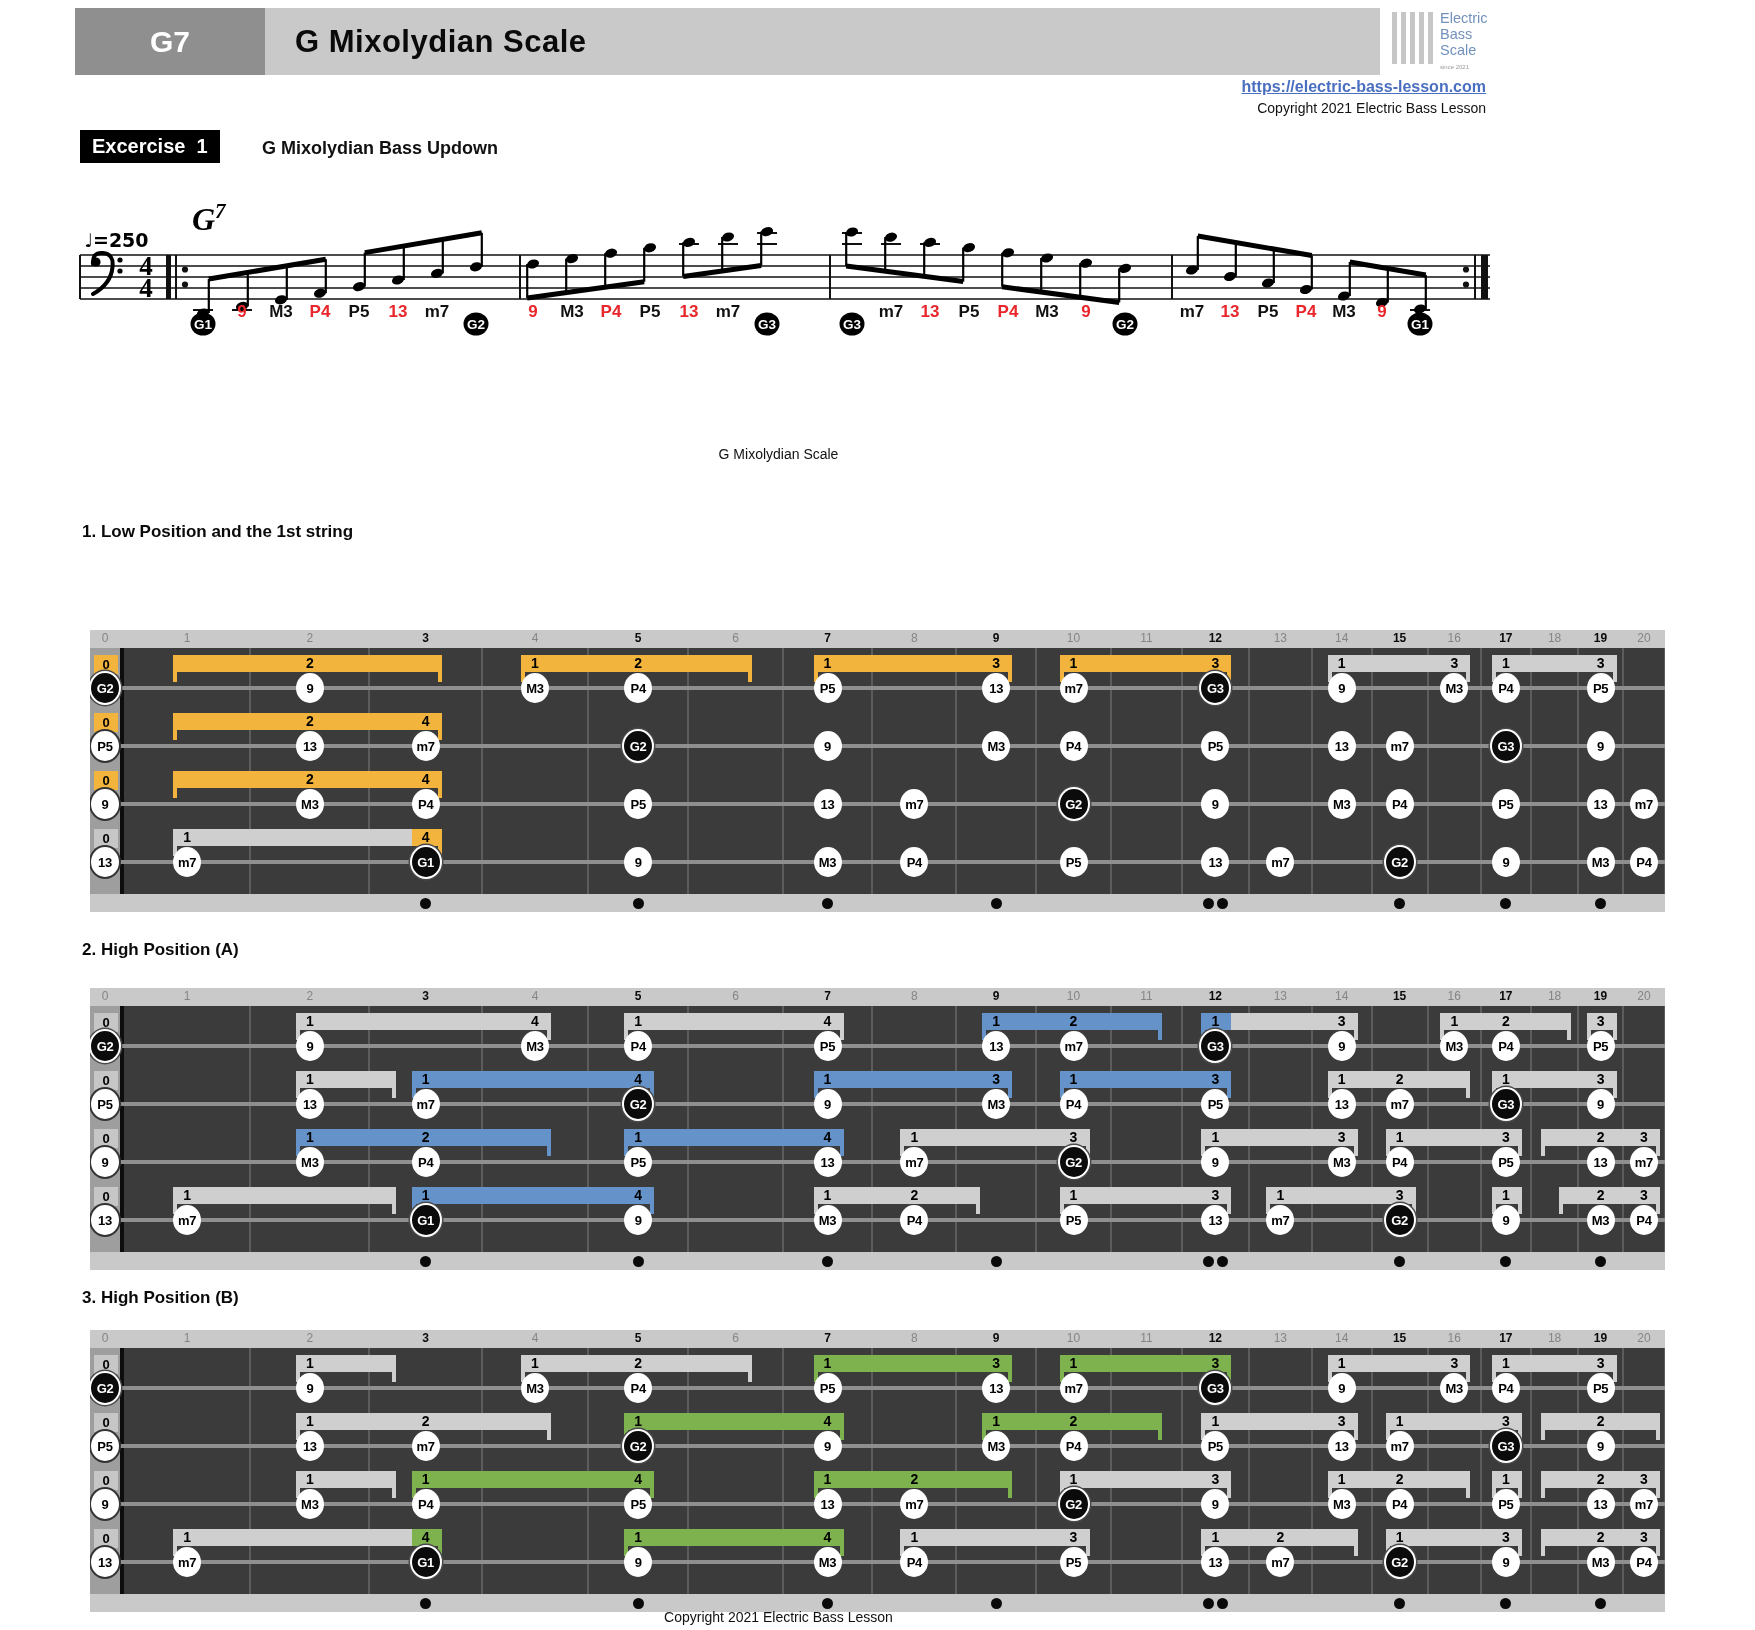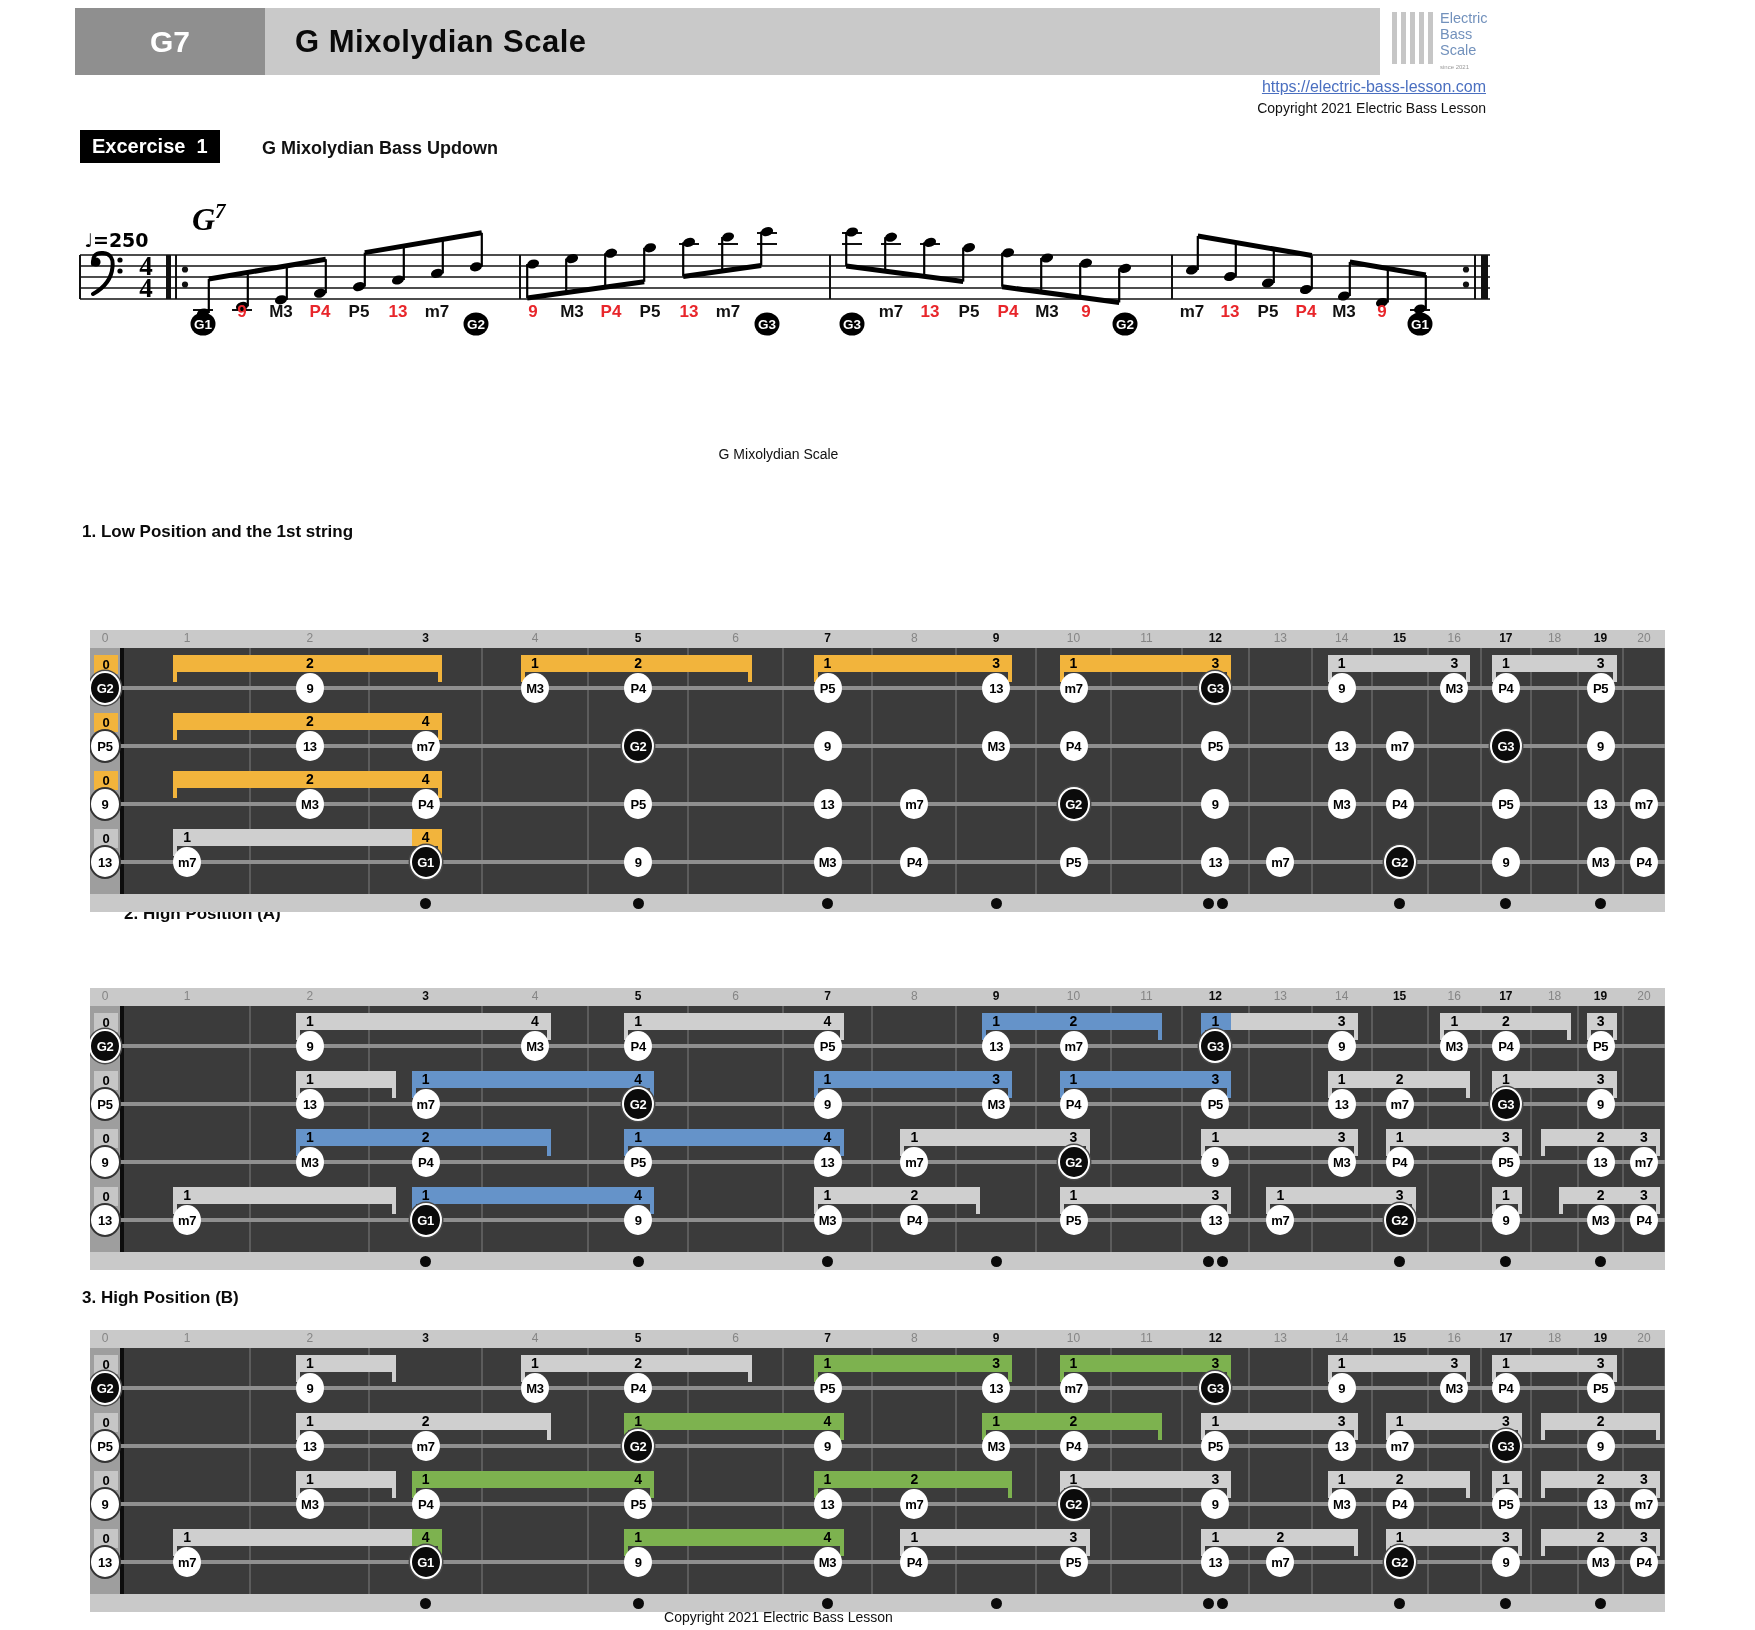--- a/index.html
+++ b/index.html
@@ -10,32 +10,32 @@
   .hdr-left{width:215px;height:100%;box-sizing:border-box;padding:6px 0 6px 14px;display:flex;flex-direction:column;justify-content:space-between;}
   .hdr-left div{font-size:14.5px;font-weight:bold;color:#111;}
   .hdr-chord{width:190px;height:100%;background:#8f8f8f;color:#fff;font-size:30px;font-weight:bold;display:flex;align-items:center;justify-content:center;}
   .hdr-title{flex:1;display:flex;align-items:center;padding-left:30px;font-size:31px;font-weight:bold;color:#0a0a0a;letter-spacing:.5px;}
   
   .logo{position:absolute;left:1392px;top:10px;width:110px;height:62px;display:flex;}
   .logo-bars{display:flex;gap:4px;align-items:flex-start;padding-top:2px;}
   .logo-bars span{display:block;width:5px;height:52px;background:#c6c6c6;}
   .logo-text{margin-left:7px;color:#7291bc;font-size:14.5px;line-height:16px;}
   .logo-since{font-size:6px;color:#999;margin-top:1px;}
-  .site-link{position:absolute;top:78px;right:269px;font-size:16px;color:#4a6fc0;text-decoration:underline;}
+  .site-link{position:absolute;top:78px;right:269px;font-size:16px;color:#4a6fc0;text-decoration:underline;font-weight:bold;}
   .hdr-copy{position:absolute;top:100px;right:269px;font-size:14px;color:#111;}
   
   .ex-badge{position:absolute;left:80px;top:130px;height:33px;padding:0 12px;background:#000;color:#fff;font-size:20px;font-weight:bold;display:flex;align-items:center;white-space:pre;}
   .ex-sub{position:absolute;left:262px;top:138px;font-size:18px;color:#111;font-weight:bold;font-family:"Liberation Sans",sans-serif;}
   
   #notation{position:absolute;left:0;top:190px;width:1755px;height:175px;}
   
   .map-sub{position:absolute;left:75px;top:446px;width:1407px;text-align:center;font-size:14px;color:#111;}
   .map-banner{position:absolute;left:75px;top:467px;width:1407px;height:44px;background:#636363;color:#fff;font-size:26px;display:flex;align-items:center;justify-content:center;letter-spacing:.5px;}
   .diag-title{position:absolute;left:82px;font-size:17px;font-weight:bold;color:#0a0a0a;}
-  .t1{top:522px;} .t2{top:904px;margin-left:42px;} .t3{top:1288px;}
+  .t1{top:522px;} .t2{top:940px;} .t3{top:1288px;}
   .footer{position:absolute;left:75px;top:1609px;width:1407px;text-align:center;font-size:14px;color:#111;}
   
   .diag{position:absolute;left:0;width:1755px;height:282px;}
   .strip{position:absolute;left:90px;width:1575px;height:18px;background:#c9c9c9;}
   .strip.topstrip{top:0;}
   .dotstrip{position:absolute;left:90px;top:264px;width:1575px;height:18px;background:#c9c9c9;}
   .board{position:absolute;left:90px;top:18px;width:1575px;height:246px;background:#3b3b3b;overflow:hidden;}
   .fn{position:absolute;top:1px;transform:translateX(-50%);font-size:12px;color:#858585;}
   .fn.b{font-weight:bold;color:#0a0a0a;}
   .fretline{position:absolute;top:0;width:2px;height:246px;background:#5c5c5c;}

